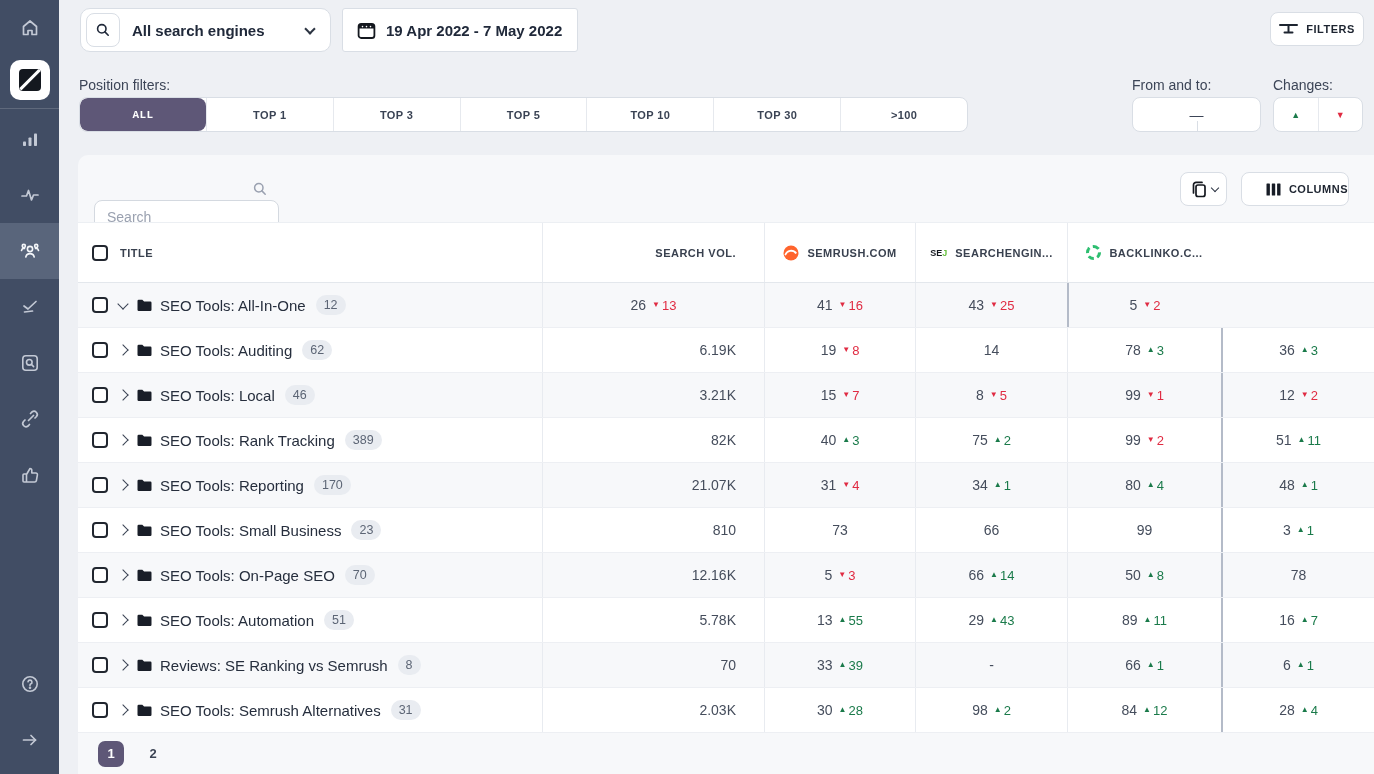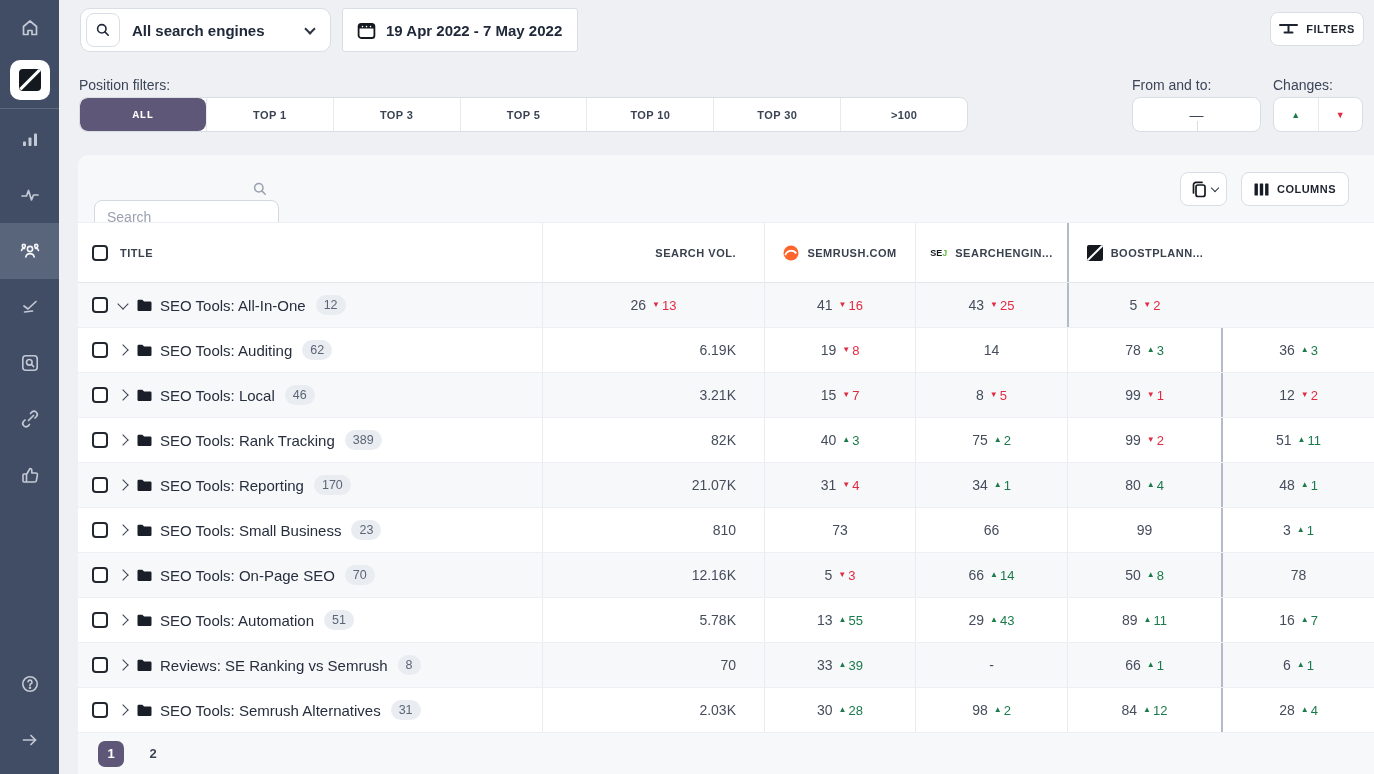--- a/index.html
+++ b/index.html
@@ -64,21 +64,21 @@
   .search-box { position:absolute; left:16px; top:17px; width:185px; height:34px; }
   .search-box input { width:100%; height:100%; border:1px solid #d4d9e0; border-radius:8px; padding:0 34px 0 12px;
     font-family:inherit; font-size:14px; color:#333b4a; background:#fff; outline:none;margin-top:28px; }
   .search-box input::placeholder { color:#9aa1b0; }
   .search-box svg { position:absolute; right:11px; top:9px; }
 
   .icon-btn { position:absolute; top:17px; right:147px; width:47px; height:34px; background:#fff; border:1px solid #d9dee5;
     border-radius:8px; display:flex; align-items:center; justify-content:center; gap:5px; cursor:pointer; }
   .icon-btn .chev { width:6px; height:6px; border-width:1.6px; margin-top:-3px; }
   .columns-btn { position:absolute; top:17px; right:25px; width:108px; height:34px; background:#fff; border:1px solid #d9dee5;
-    border-radius:8px; display:flex; align-items:center; justify-content:center; gap:8px; cursor:pointer;
+    border-radius:8px; display:flex; align-items:center; justify-content:flex-end; gap:8px; cursor:pointer;
     font-family:inherit; font-size:11px; font-weight:700; letter-spacing:.5px; color:#1d2430; }
 
   .tbl { position:absolute; left:0; top:67px; width:1296px; }
   .thead, .trow { display:grid; grid-template-columns:464px 222px 151px 152px 154px 153px; }
   .thead { height:61px; background:#fff; border-bottom:1px solid #e3e7ec; border-top:1px solid #eceff3; }
   .th { display:flex; align-items:center; justify-content:center; gap:8px; font-size:11px; font-weight:700;
     letter-spacing:.5px; color:#39414f; }
   .th.left { justify-content:flex-start; padding-left:14px; gap:12px; }
   .th.right { justify-content:flex-end; padding-right:28px; }
   .bl { border-left:1px solid #e8ebf0; }
@@ -286,23 +286,23 @@
                 <circle cx="8" cy="8" r="7.5" fill="#ff642d"></circle>
                 <path d="M2.5 9.5 C4 5.5 9.5 4.5 12.5 7.5" fill="none" stroke="#fff" stroke-width="1.8" stroke-linecap="round"></path>
                 <circle cx="12.6" cy="7.7" r="1" fill="#fff"></circle>
               </svg>
             <span>SEMRUSH.COM</span>
           </div>
           <div class="th bl">
             <span class="sej-favicon">SE<span class="j">J</span></span>
             <span>SEARCHENGIN...</span>
           </div>
-          <div class="th bl-strong">
-            <span class="bp-favicon"></span>
-            <span>BOOSTPLANN...</span>
+          <div class="th bl">
+            <span class="backlinko-favicon"></span>
+            <span>BACKLINKO.C...</span>
           </div>
         </div>
         <div id="tbody">
   <div class="trow alt">
     <div class="td title-cell">
       <span class="cb"></span>
       <span class="row-chev down"></span>
       <svg width="15" height="13" viewBox="0 0 15 13">
                   <path d="M0.5 2 a1.2 1.2 0 0 1 1.2-1.2 h3.6 l1.8 1.8 h6.2 a1.2 1.2 0 0 1 1.2 1.2 v7 a1.2 1.2 0 0 1 -1.2 1.2 h-11.6 a1.2 1.2 0 0 1 -1.2-1.2 Z" fill="#191e28"></path>
                 </svg>

